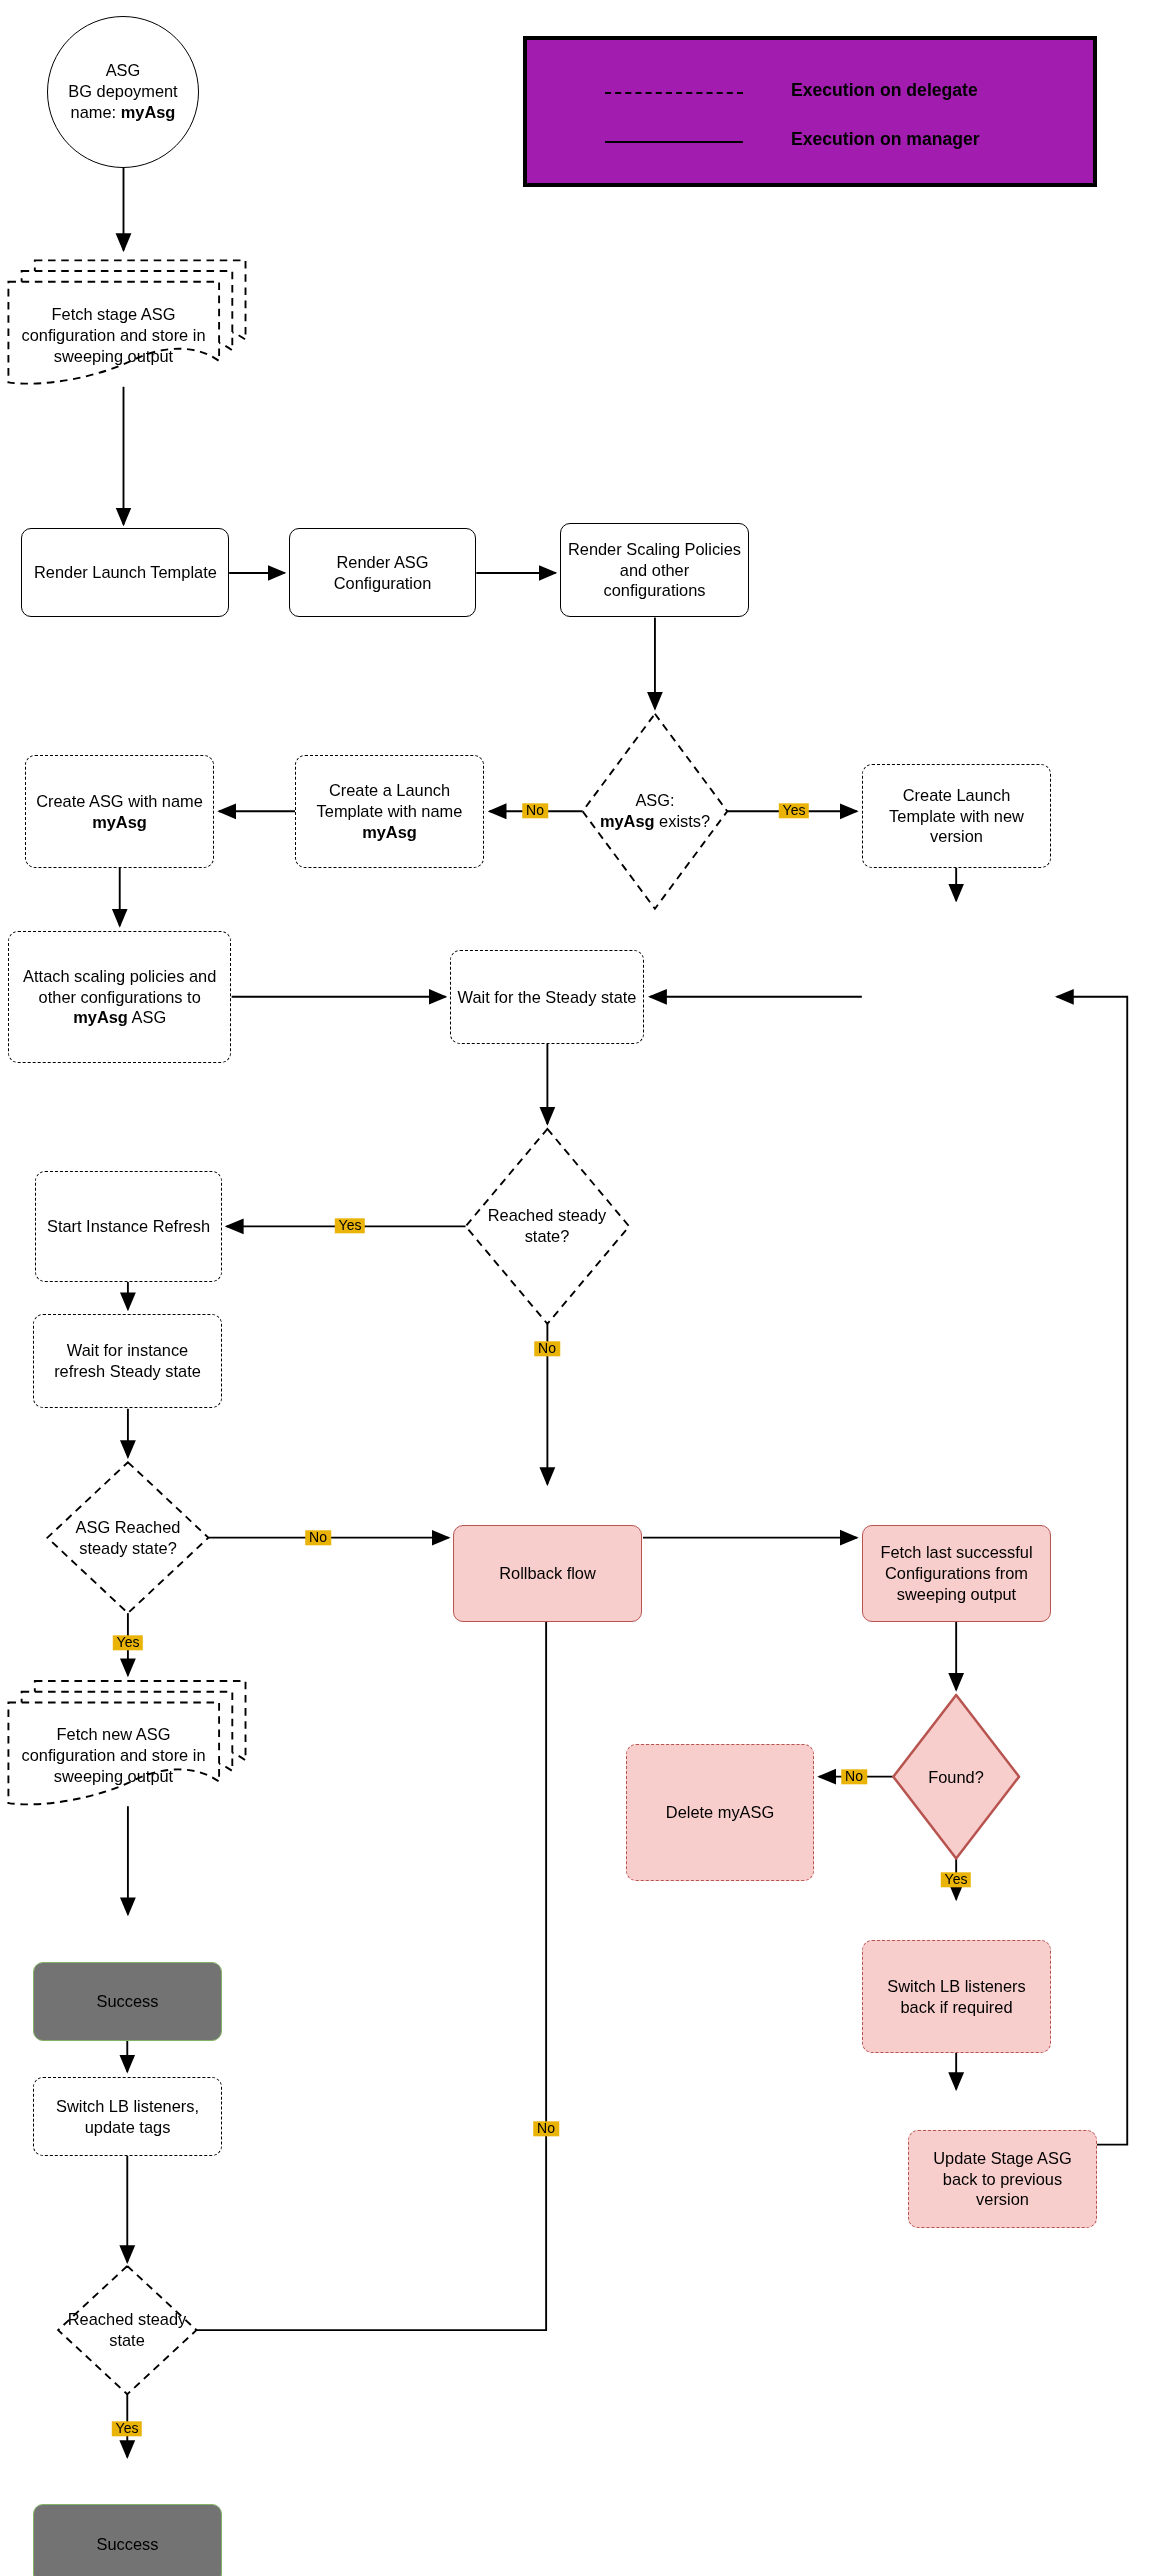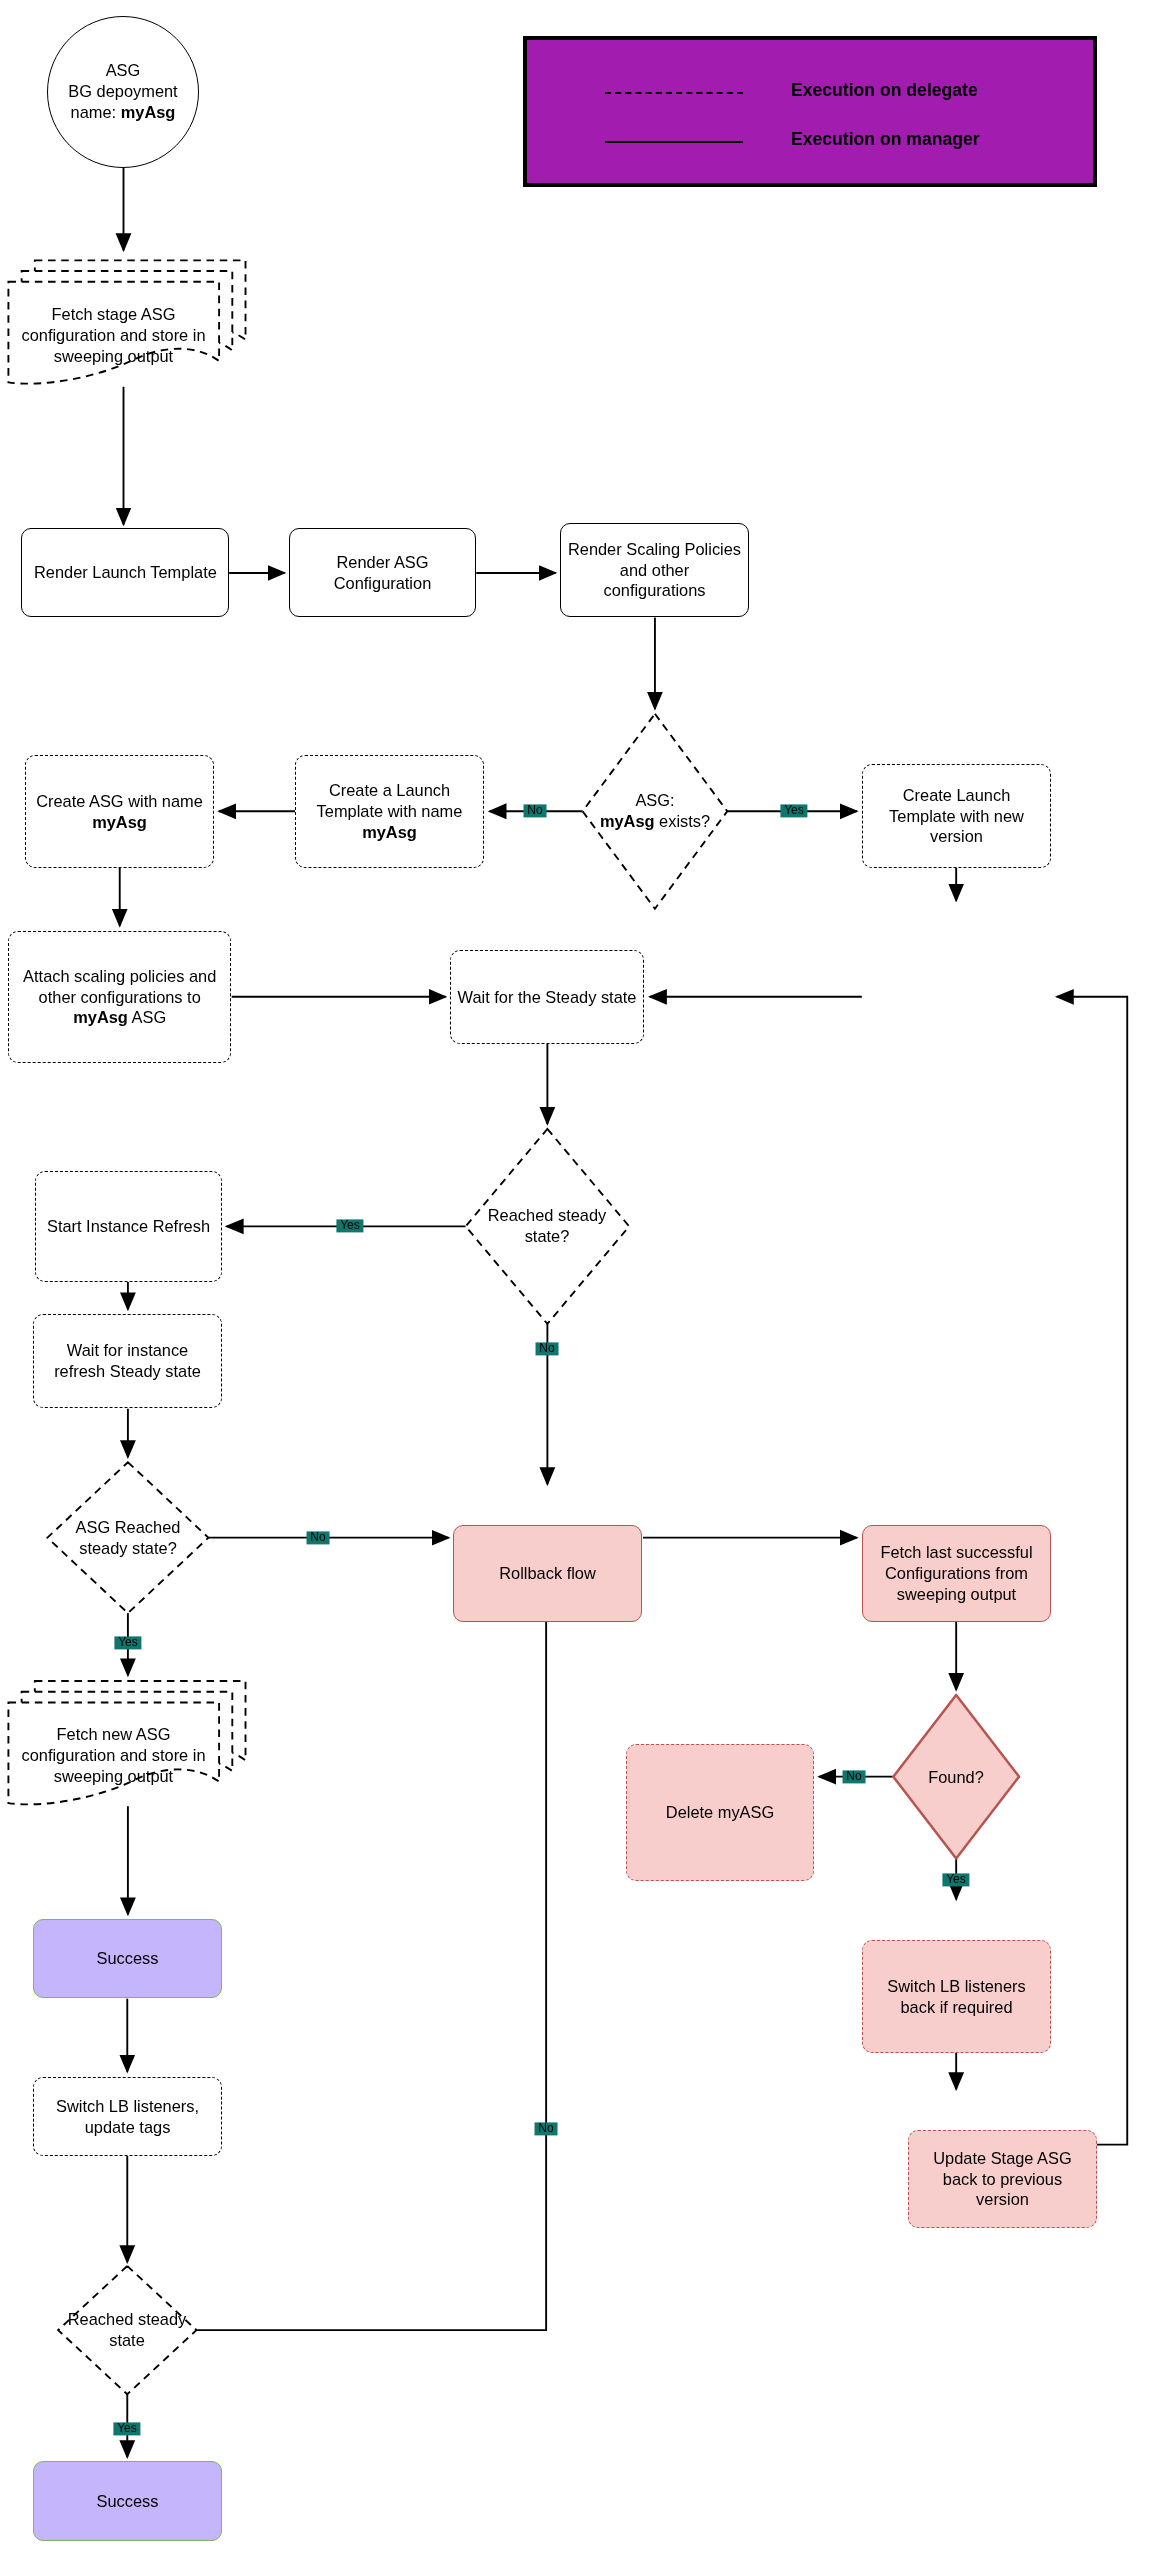--- a/index.html
+++ b/index.html
@@ -7,30 +7,30 @@
           font-family:"Liberation Sans", sans-serif;color:#000;}
   #wires{position:absolute;left:0;top:0;width:1152px;height:2576px;}
   .node{position:absolute;display:flex;align-items:center;justify-content:center;text-align:center;
         font-size:16.4px;line-height:1.27;background:#ffffff;border-radius:10px;box-sizing:border-box;
         padding:3.8px 6.3px;}
   .b-solid{border:1.9px solid #000;}
   .b-dash{border:1.9px dashed #000;}
   .pink{background:#f8cecc;margin-top:36px;}
   .b-red{border:1.9px solid #b85450;}
   .b-red-dash{border:1.9px dashed #b85450;}
-  .green{background:#c4b5fd;border:1.9px solid #82b366;}
+  .green{background:#737373;border:1.9px solid #82b366;margin-top:43px;}
   .circle{position:absolute;border:1.9px solid #000;border-radius:50%;background:#fff;
           display:flex;align-items:center;justify-content:center;text-align:center;
           font-size:16.4px;line-height:1.3;box-sizing:border-box;}
   .dtext{position:absolute;transform:translate(-50%,-50%);text-align:center;
          font-size:16.4px;line-height:1.27;}
   .doctext{position:absolute;display:flex;align-items:center;justify-content:center;
            text-align:center;font-size:16.4px;line-height:1.27;}
-  .elabel{position:absolute;transform:translate(-50%,-50%);background:#0f766e;
-          padding:0 3.8px;font-size:12px;line-height:1.1;}
+  .elabel{position:absolute;transform:translate(-50%,-50%);background:#eab308;
+          padding:0 3.8px;font-size:14px;line-height:1.1;}
   .legend{position:absolute;left:523px;top:36px;width:574px;height:151px;border:4.4px solid #000;
           box-sizing:border-box;background:#a21caf;}
   .legend .sample{position:absolute;left:78px;width:138px;height:0;}
   .legend .sample.dashed{border-top:2.5px dashed #000;}
   .legend .sample.solid{border-top:2.5px solid #000;}
   .legend .ltext{position:absolute;left:264px;transform:translateY(-55%);
                  font-size:17.6px;font-weight:bold;white-space:nowrap;}
 </style>
 </head>
 <body>

